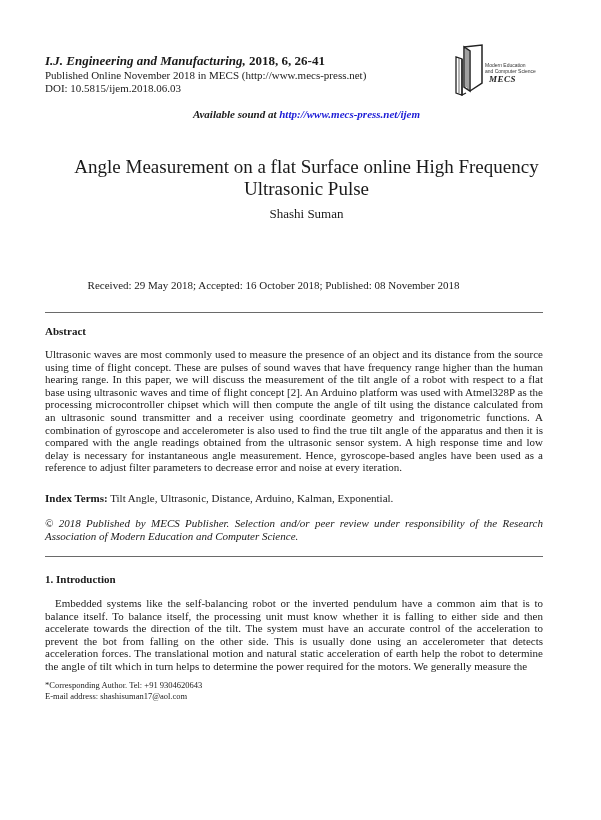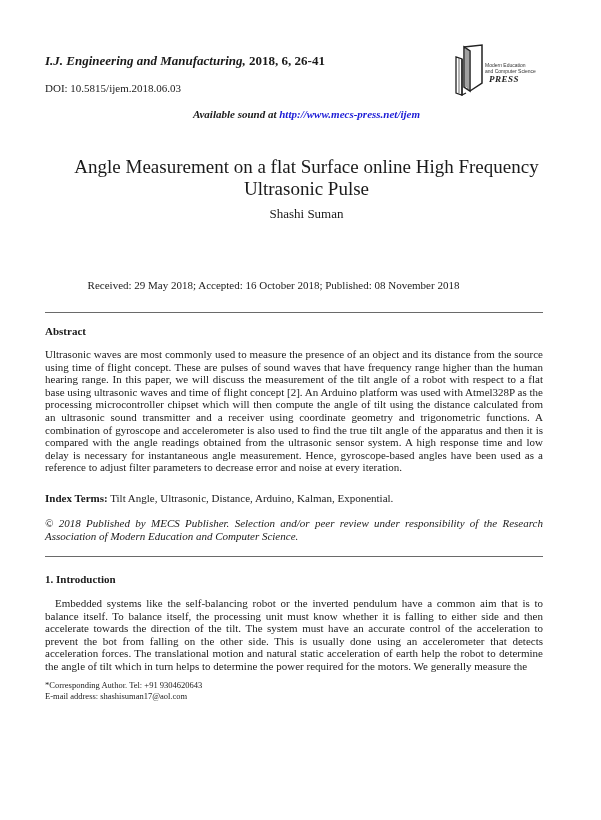--- a/index.html
+++ b/index.html
@@ -162,37 +162,38 @@
     }
   </style>
 </head>
 <body>
 
 <div class="page">
 
   <div class="abs journal">
     <span>I.J. Engineering and Manufacturing,</span><span class="vol"> 2018, 6, 26-41</span>
   </div>
+  <div class="abs publine">Published Online November 2018 in MECS (http://www.mecs-press.net)</div>
   <div class="abs doi">DOI: 10.5815/ijem.2018.06.03</div>
 
   <div class="abs logo">
     <svg width="40" height="55" viewBox="0 0 40 55" style="position:absolute;left:0;top:0;">
       <path d="M6 14 L6 50 L12 52 L12 16 Z" fill="#fff" stroke="#222" stroke-width="1.3"></path>
       <path d="M12 16 L12 52 L16 50" fill="none" stroke="#222" stroke-width="1.3"></path>
       <path d="M14 4 L14 44 L20 48 L20 8 Z" fill="#fff" stroke="#222" stroke-width="1.5"></path>
       <path d="M14 4 L32 2 L32 40 L20 48" fill="none" stroke="#222" stroke-width="1.5"></path>
       <path d="M16 6 L16 44" stroke="#444" stroke-width="1"></path>
       <path d="M18 7 L18 46" stroke="#444" stroke-width="1"></path>
       <path d="M9 15 L9 50" stroke="#444" stroke-width="0.8"></path>
     </svg>
     <div class="logo-text">
       <div>Modern Education</div>
       <div>and Computer Science</div>
     </div>
-    <div class="logo-press">PRESS</div>
+    <div class="logo-press">MECS</div>
   </div>
 
   <div class="abs available">
     <span>Available sound at </span><a>http://www.mecs-press.net/ijem</a>
   </div>
 
   <div class="abs title">
     <div>Angle Measurement on a flat Surface online High Frequency</div>
     <div>Ultrasonic Pulse</div>
   </div>

